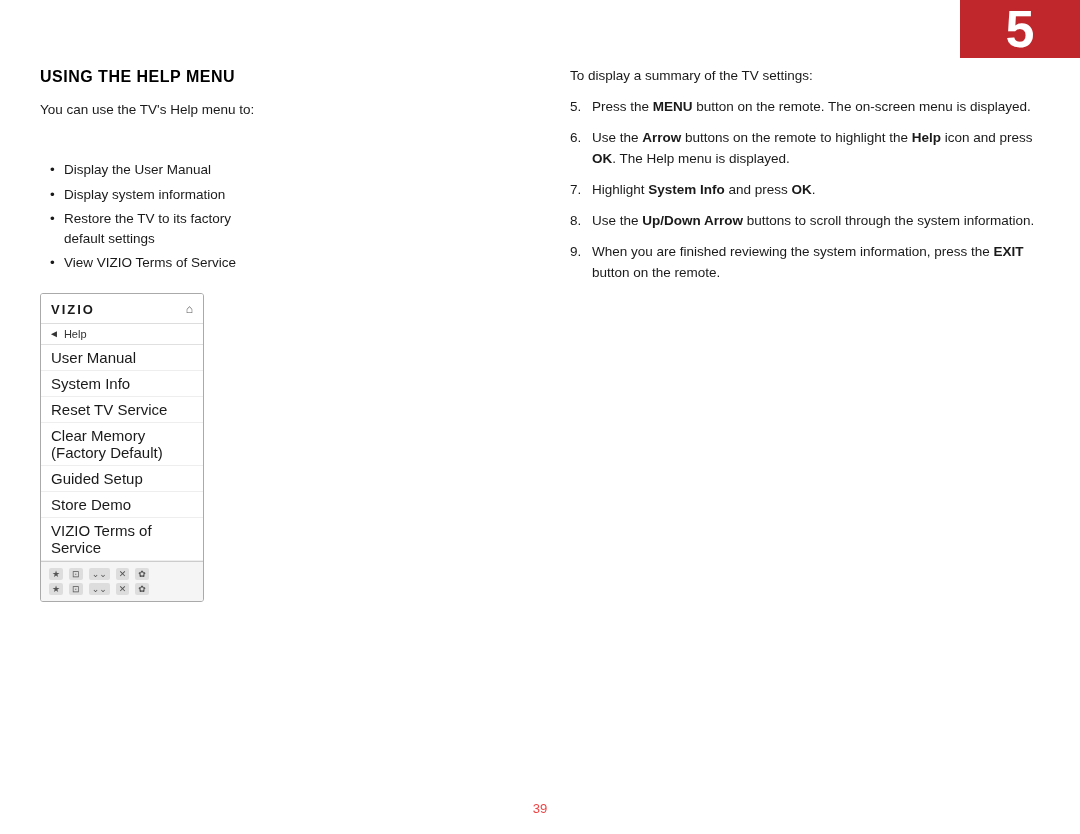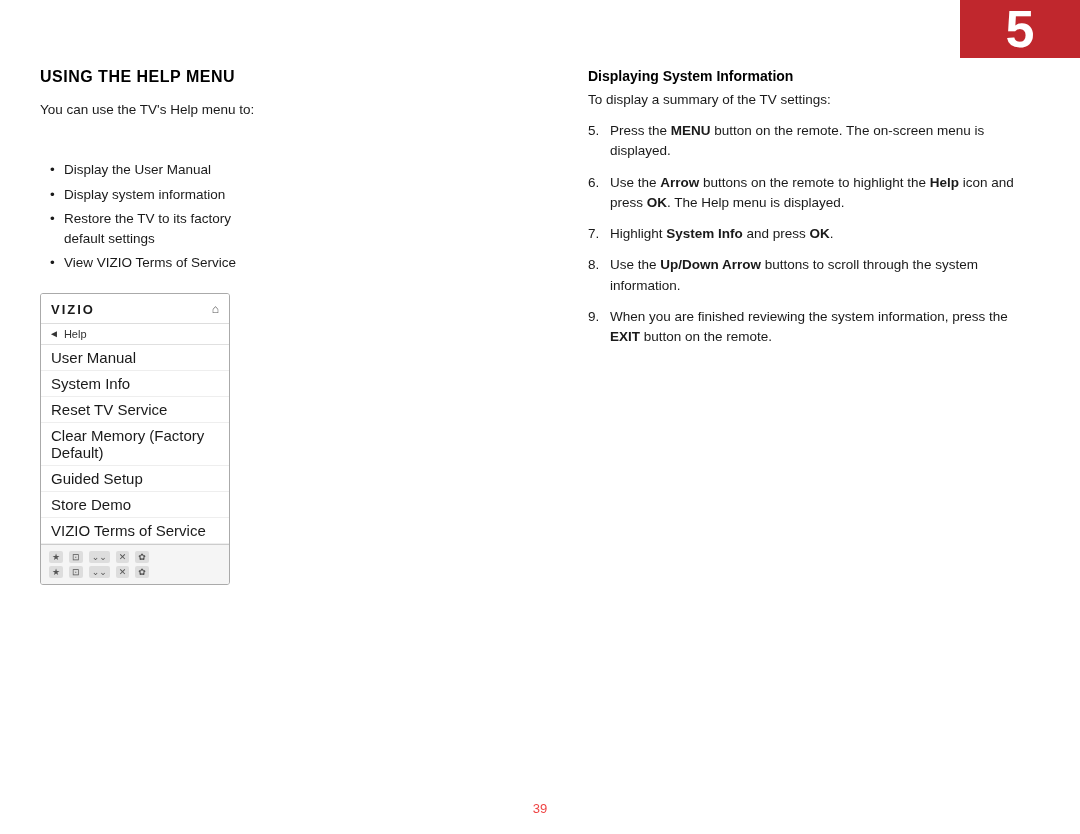--- a/index.html
+++ b/index.html
@@ -44,21 +44,21 @@
 
     
     .content {
       position: absolute;
       top: 68px;
       left: 40px;
       right: 40px;
       bottom: 50px;
       display: flex;
       flex-direction: row;
-      gap: 48px;
+      gap: 30px;
     }
 
     
     .left-col {
       width: 500px;
       flex-shrink: 0;
     }
 
     .section-title {
       font-size: 16px;
@@ -91,21 +91,21 @@
     }
     .bullet-list li::before {
       content: '•';
       position: absolute;
       left: 0;
       top: 0;
     }
 
     
     .tv-mockup {
-      width: 190px;
+      width: 164px;
       border: 1.5px solid #aaa;
       border-radius: 3px;
       background: #fff;
       margin-top: 10px;
       padding: 0;
       overflow: hidden;
     }
 
     .tv-header {
       background: #fff;
@@ -262,21 +262,20 @@
           <span class="remote-btn">⊡</span>
           <span class="remote-btn">⌄⌄</span>
           <span class="remote-btn">✕</span>
           <span class="remote-btn">✿</span>
         </div>
       </div>
     </div>
   </div>
 
   <div class="right-col">
-    <p class="sub-section-title">Displaying System Information</p>
     <p class="summary-text">To display a summary of the TV settings:</p>
 
     <ol class="steps-list">
       <li>
         <span class="step-num">5.</span>
         Press the <span class="bold">MENU</span> button on the remote. The on-screen menu is displayed.
       </li>
       <li>
         <span class="step-num">6.</span>
         Use the <span class="bold">Arrow</span> buttons on the remote to highlight the <span class="bold">Help</span> icon and press <span class="bold">OK</span>. The Help menu is displayed.

